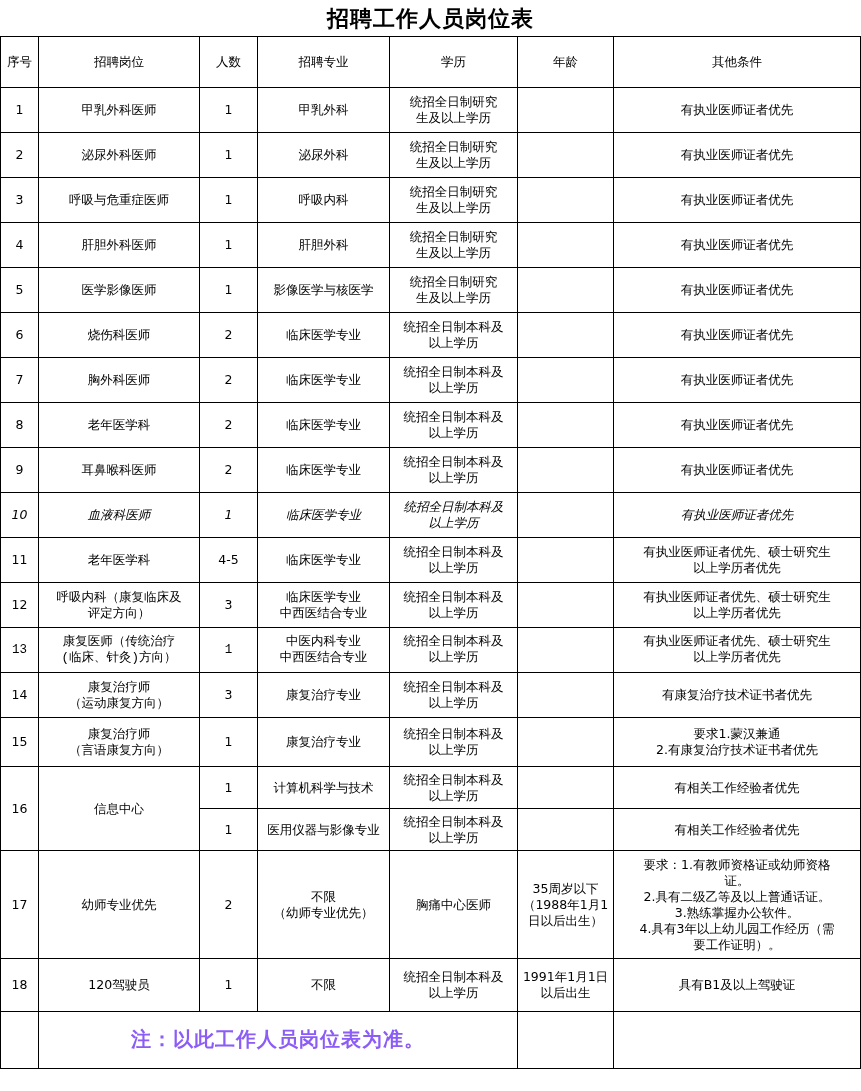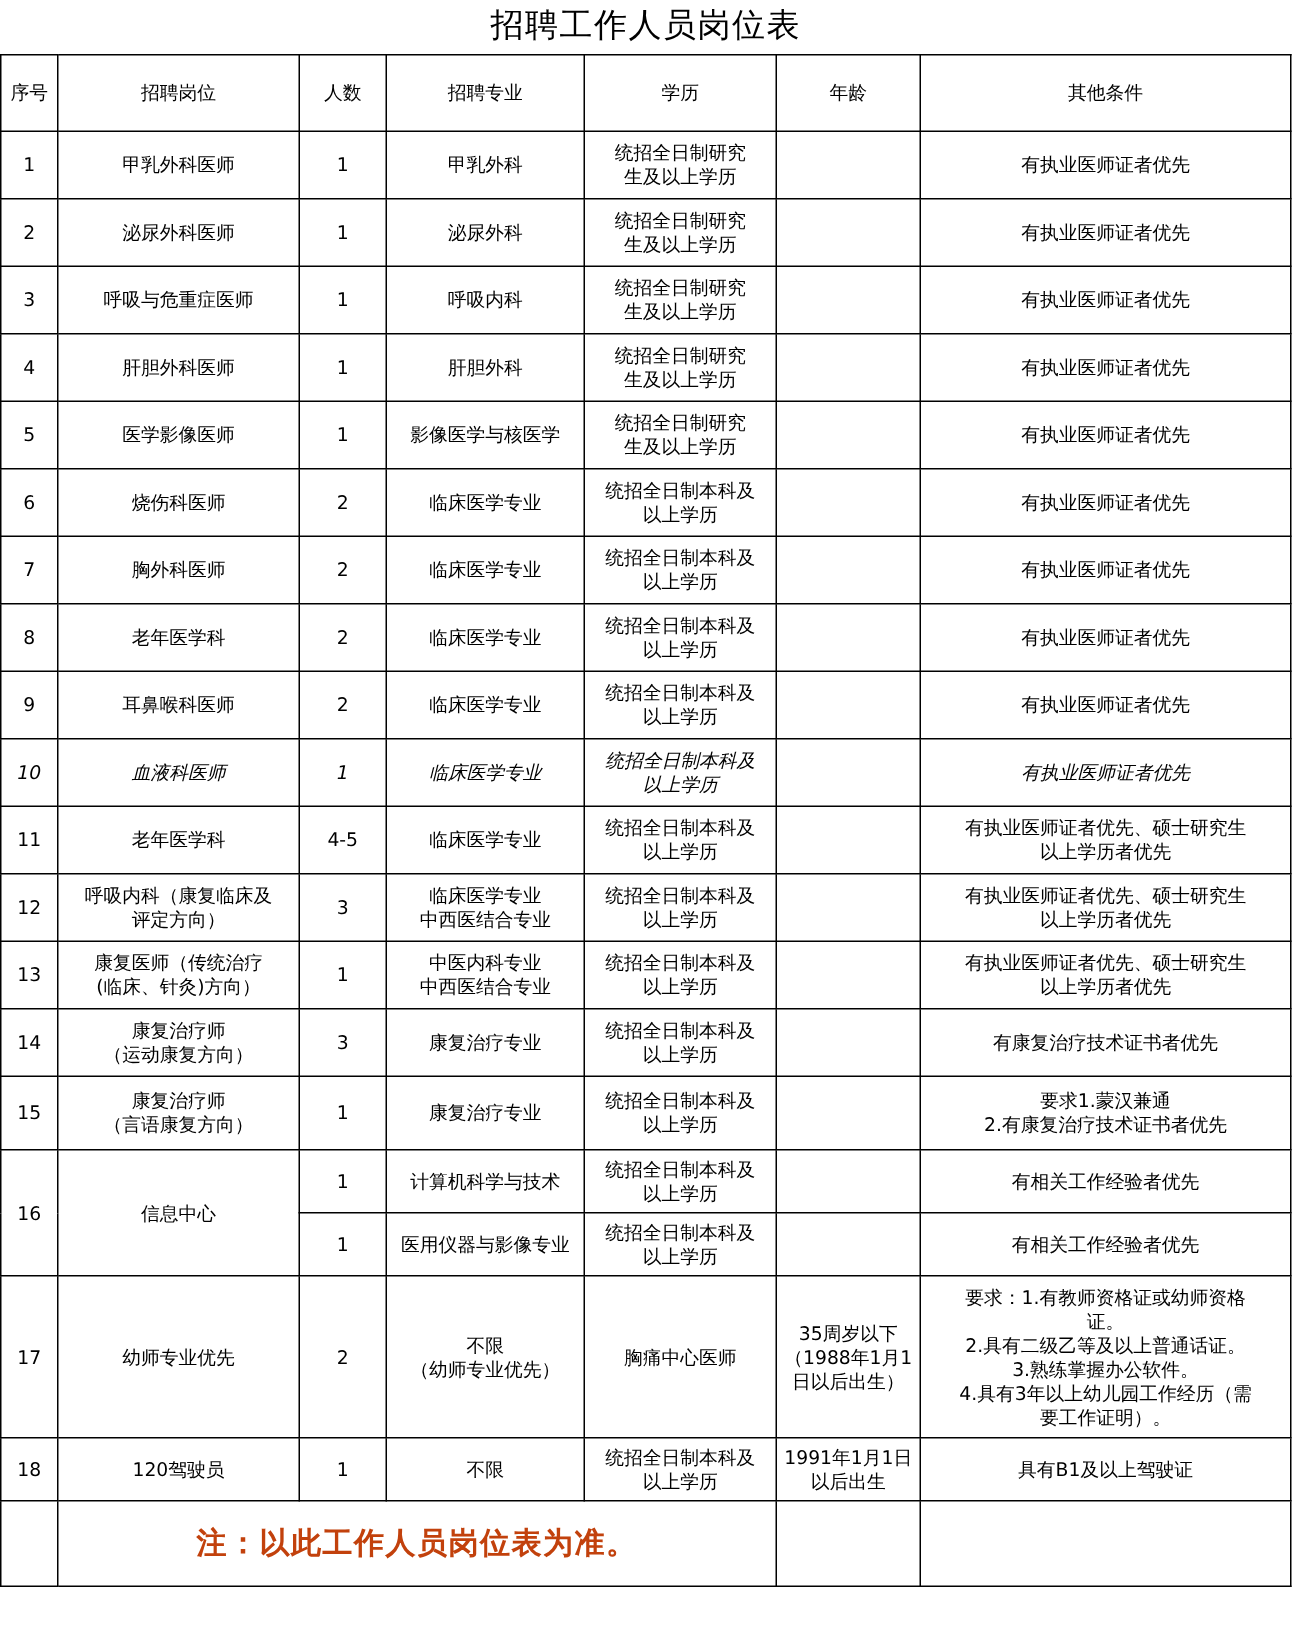--- a/index.html
+++ b/index.html
@@ -21,20 +21,21 @@
     background: #ffffff;
   }
   
   .title-band {
     height: 36px;
     width: 861px;
     display: flex;
     align-items: center;
     justify-content: center;
     box-sizing: border-box;
+    font-weight: bold;
   }
   .title-text {
     font-size: 22px;
     letter-spacing: 1px;
     font-family: "DejaVu Serif", "Liberation Serif", serif;
     line-height: 1;
     white-space: nowrap;
   }
   
   table.grid {
@@ -229,21 +230,21 @@
 评定方向）</td>
           <td class="c-num">3</td>
           <td class="c-major ml">临床医学专业
 中西医结合专业</td>
           <td class="c-edu ml">统招全日制本科及
 以上学历</td>
           <td class="c-age ml"></td>
           <td class="c-other ml">有执业医师证者优先、硕士研究生
 以上学历者优先</td>
         </tr>
-        <tr style="height: 45px;">
+        <tr style="height: 45px; font-family: Liberation Mono, monospace;">
           <td class="c-idx">13</td>
           <td class="c-post ml">康复医师（传统治疗
 (临床、针灸)方向）</td>
           <td class="c-num">1</td>
           <td class="c-major ml">中医内科专业
 中西医结合专业</td>
           <td class="c-edu ml">统招全日制本科及
 以上学历</td>
           <td class="c-age ml"></td>
           <td class="c-other ml">有执业医师证者优先、硕士研究生
@@ -300,37 +301,37 @@
           <td class="c-age ml">35周岁以下
 （1988年1月1
 日以后出生）</td>
           <td class="c-other ml">要求：1.有教师资格证或幼师资格
 证。
 2.具有二级乙等及以上普通话证。
 3.熟练掌握办公软件。
 4.具有3年以上幼儿园工作经历（需
 要工作证明）。</td>
         </tr>
-        <tr style="height: 42px;">
+        <tr style="height: 53px;">
           <td class="c-idx">18</td>
           <td class="c-post ml">120驾驶员</td>
           <td class="c-num">1</td>
           <td class="c-major ml">不限</td>
           <td class="c-edu ml">统招全日制本科及
 以上学历</td>
           <td class="c-age ml">1991年1月1日
 以后出生</td>
           <td class="c-other ml">具有B1及以上驾驶证</td>
         </tr>
       </tbody>
     <tfoot>
       <tr>
         <td class="c-idx blank"></td>
         <td class="note-cell" colspan="4">
-          <span class="note-text" style="color: #c2410c;">注：以此工作人员岗位表为准。</span>
+          <span class="note-text" style="color: #8b5cf6;">注：以此工作人员岗位表为准。</span>
         </td>
         <td class="c-age blank"></td>
         <td class="c-other blank"></td>
       </tr>
     </tfoot>
   </table>
 
 </div>
 
 </body></html>

